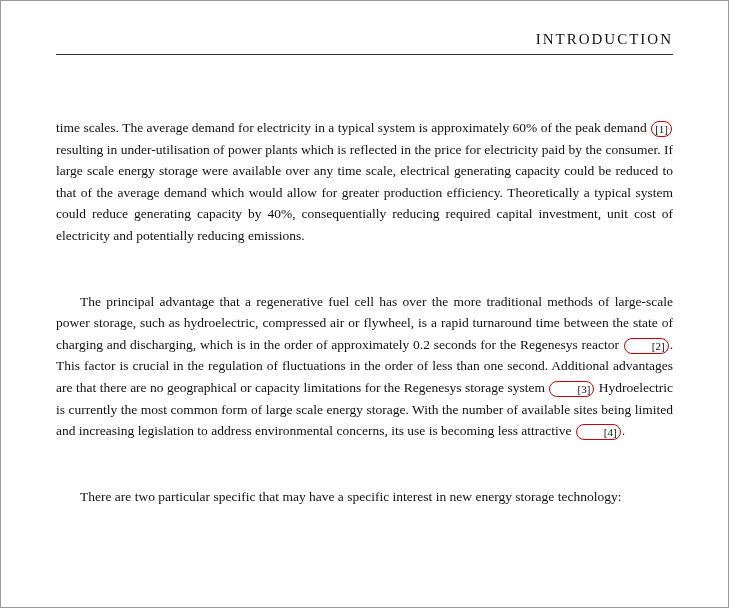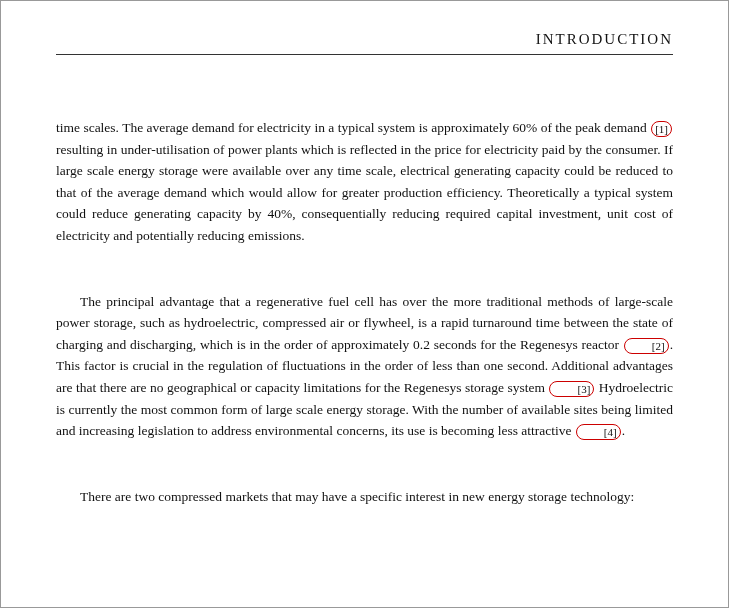--- a/index.html
+++ b/index.html
@@ -84,16 +84,16 @@
   <div class="content">
     <div class="paragraph">
       <span>time scales.  The average demand for electricity in a typical system is approximately 60% of the peak demand </span><span class="cite">[1]</span><span> resulting in under-utilisation of power plants which is reflected in the price for electricity paid by the consumer.  If large scale energy storage were available over any time scale, electrical generating capacity could be reduced to that of the average demand which would allow for greater production efficiency.  Theoretically a typical system could reduce generating capacity by 40%, consequentially reducing required capital investment, unit cost of electricity and potentially reducing emissions.</span>
     </div>
 
     <div class="paragraph indented">
       <span>The principal advantage that a regenerative fuel cell has over the more traditional methods of large-scale power storage, such as hydroelectric, compressed air or flywheel, is a rapid turnaround time between the state of charging and discharging, which is in the order of approximately 0.2 seconds for the Regenesys reactor </span><span class="cite">[2]</span><span>.  This factor is crucial in the regulation of fluctuations in the order of less than one second.  Additional advantages are that there are no geographical or capacity limitations for the Regenesys storage system </span><span class="cite">[3]</span><span>  Hydroelectric is currently the most common form of large scale energy storage.  With the number of available sites being limited and increasing legislation to address environmental concerns, its use is becoming less attractive </span><span class="cite">[4]</span><span>.</span>
     </div>
 
     <div class="paragraph indented">
-      <span>There are two compressed markets that may have a specific interest in new energy storage technology:</span>
+      <span>There are two particular specific that may have a specific interest in new energy storage technology:</span>
     </div>
   </div>
 </div>
 
 </body></html>

